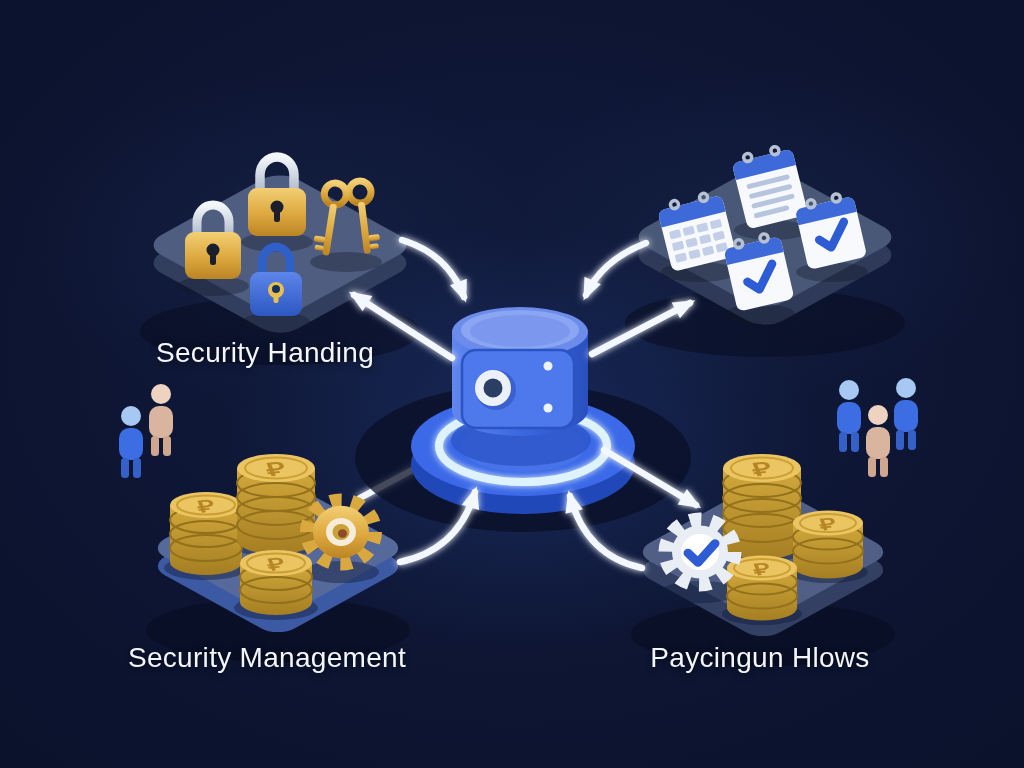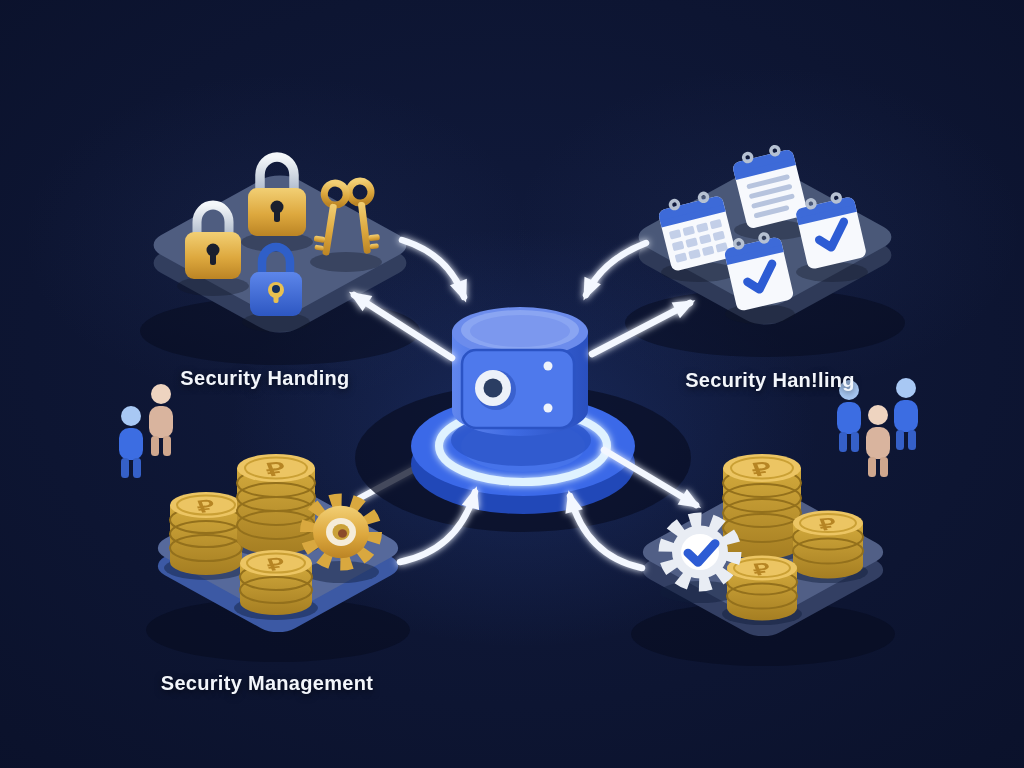--- a/index.html
+++ b/index.html
@@ -8,22 +8,22 @@
     font-family:"Liberation Sans",sans-serif;
     background:
       radial-gradient(420px 300px at 51% 57%, rgba(47,80,165,.28), rgba(47,80,165,0) 70%),
       radial-gradient(340px 220px at 27% 31%, rgba(70,95,160,.10), rgba(70,95,160,0) 75%),
       radial-gradient(340px 220px at 75% 30%, rgba(70,95,160,.10), rgba(70,95,160,0) 75%),
       radial-gradient(1200px 900px at 50% 45%, #111b3e 0%, #0b122c 60%, #070d22 100%);
   }
   .stage svg{position:absolute;left:0;top:0;}
   .label{
     position:absolute;transform:translateX(-50%);
-    font-weight:700;font-size:20px;letter-spacing:.3px;color:#f3f6fb;
-    white-space:nowrap;text-shadow:0 2px 7px rgba(0,0,0,.55);margin-top:30px;
+    font-weight:400;font-size:28px;letter-spacing:.3px;color:#f3f6fb;
+    white-space:nowrap;text-shadow:0 2px 7px rgba(0,0,0,.55);
   }
 </style>
 </head>
 <body>
 
 <div class="stage">
 <svg width="1024" height="768" viewBox="0 0 1024 768">
   <defs>
     <filter id="glow" x="-80%" y="-80%" width="260%" height="260%">
       <feGaussianBlur in="SourceGraphic" stdDeviation="3.5" result="b"></feGaussianBlur>
@@ -336,15 +336,15 @@
     <g transform="translate(878,459)">
       <circle cx="0" cy="-44" r="10" fill="#eed4c0"></circle>
       <rect x="-12" y="-32" width="24" height="32" rx="10" fill="#d9b49e"></rect>
       <rect x="-10" y="-2" width="8" height="20" rx="3.5" fill="#cfa78e"></rect>
       <rect x="2" y="-2" width="8" height="20" rx="3.5" fill="#cfa78e"></rect>
     </g>
   </g>
 </svg>
 
   <div class="label" style="left:265px;top:337px;">Security Handing</div>
-  <div class="label" style="left:770px;top:339px;">Security Han!ling</div>
   <div class="label" style="left:267px;top:642px;">Security Management</div>
+  <div class="label" style="left:760px;top:642px;">Paycingun Hlows</div>
 </div>
 
 </body></html>

